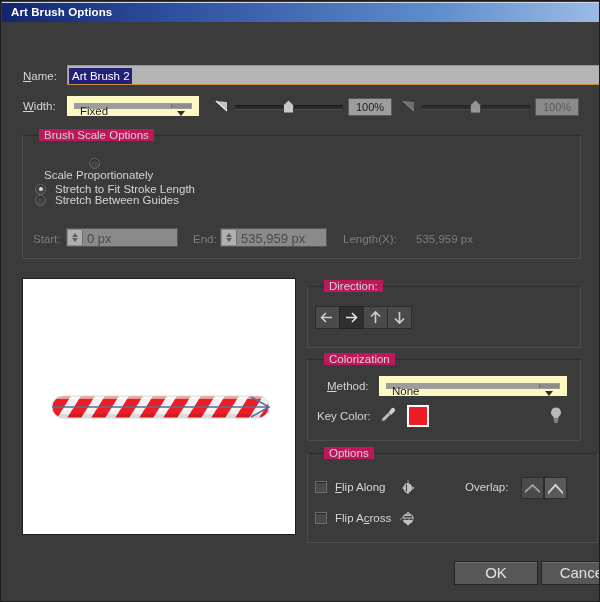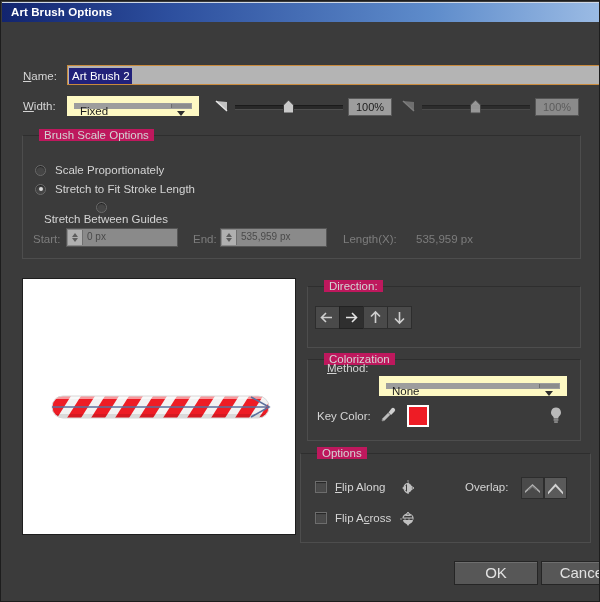--- a/index.html
+++ b/index.html
@@ -140,21 +140,21 @@
     top: -7px; left: 10px;
     padding: 0 5px;
     background: #be185d;
     color: #d4d4d4;
     font-size: 11.5px;
     margin-left: 6px;
   }
   #grp-scale { left: 20px; top: 113px; width: 559px; height: 124px; }
   #grp-direction { left: 305px; top: 264px; width: 274px; height: 62px; }
   #grp-colorization { left: 305px; top: 337px; width: 274px; height: 82px; }
-  #grp-options { left: 298px; top: 431px; width: 291px; height: 90px; }
+  #grp-options { left: 305px; top: 431px; width: 291px; height: 90px; }
 
   
   .radio-row { position: absolute; display: flex; align-items: center; }
   .radio {
     width: 11px; height: 11px;
     border-radius: 50%;
     background: #454545;
     border: 1px solid #6a6a6a;
     box-shadow: inset 0 1px 1px rgba(0,0,0,0.55);
     box-sizing: border-box;
@@ -191,21 +191,21 @@
     position: absolute; left: 4px;
     border-left: 3px solid transparent;
     border-right: 3px solid transparent;
   }
   .spinner .stepper .up { top: 3px; border-bottom: 4px solid #5e5e5e; }
   .spinner .stepper .down { bottom: 3px; border-top: 4px solid #5e5e5e; }
   .spinner .sval {
     position: absolute;
     left: 20px; top: 2px;
     color: #4a4a4a;
-    font-size: 10px;
+    font-size: 13px;
   }
 
   
   .preview {
     position: absolute;
     left: 20px; top: 256px;
     width: 274px; height: 257px;
     background: #ffffff;
     border: 1px solid #1e1e1e;
     box-sizing: border-box;
@@ -299,29 +299,29 @@
     <div class="slider-track" style="left:420px; top:83px; width:108px; opacity:0.75;"></div>
     <svg class="slider-handle" style="left:468px; top:78px; opacity:0.8;" viewBox="0 0 11 14">
       <path d="M5.5 0 L10.5 5 L10.5 13 L0.5 13 L0.5 5 Z" fill="#aeaeae" stroke="#4a4a4a" stroke-width="1"></path>
     </svg>
     <div class="numfield dis" style="left:533px; top:76px; width:44px;">100%</div>
 
     <div class="group" id="grp-scale">
       <div class="group-title">Brush Scale Options</div>
     </div>
 
-    <div class="radio-row" style="left:33px; top:142px;">
+    <div class="radio-row" style="left:33px; top:136px;flex-direction:column;">
       <span class="radio"></span>
       <span class="lbl">Scale Proportionately</span>
     </div>
     <div class="radio-row" style="left:33px; top:161px;">
       <span class="radio on"></span>
       <span class="lbl">Stretch to Fit Stroke Length</span>
     </div>
-    <div class="radio-row" style="left:33px; top:180px;flex-direction:column;">
+    <div class="radio-row" style="left:33px; top:172px;">
       <span class="radio"></span>
       <span class="lbl">Stretch Between Guides</span>
     </div>
 
     <div class="lbl dim" style="position:absolute; left:31px; top:211px;">Start:</div>
     <div class="spinner" style="left:64px; top:206px; width:112px;">
       <span class="stepper">
           <i class="up"></i>
           <i class="down"></i>
         </span>
@@ -396,21 +396,21 @@
     </div>
     <div class="dirbtn" style="left:385px; top:284px;">
       <svg width="23" height="21" viewBox="0 0 23 21">
         <path d="M11.5 5 L11.5 16 M7 11.5 L11.5 16 L16 11.5" stroke="#cfcfcf" stroke-width="1.6" fill="none"></path>
       </svg>
     </div>
 
     <div class="group" id="grp-colorization">
       <div class="group-title">Colorization</div>
     </div>
-    <div class="lbl" style="position:absolute; left:325px; top:340px;text-align:center;"><span class="u">M</span>ethod:</div>
+    <div class="lbl" style="position:absolute; left:325px; top:358px;text-align:center;"><span class="u">M</span>ethod:</div>
     <div class="combo" style="left:377px; top:354px; width:188px; height:20px;">
       <span class="val">None</span>
       <span class="arrowbox"></span>
     </div>
 
     <div class="lbl" style="position:absolute; left:315px; top:388px;">Key Color:</div>
     <svg style="position:absolute; left:377px; top:384px;" width="18" height="18" viewBox="0 0 18 18">
       <path d="M12.5 2.5 a2.1 2.1 0 0 1 3 3 L12 9 L9.5 6.5 Z" fill="#d0d0d0"></path>
       <path d="M9.2 6.8 L11.2 8.8 L5.5 14.5 L3 15 L3.5 12.5 Z" fill="#bdbdbd" stroke="#8a8a8a" stroke-width="0.7"></path>
     </svg>

